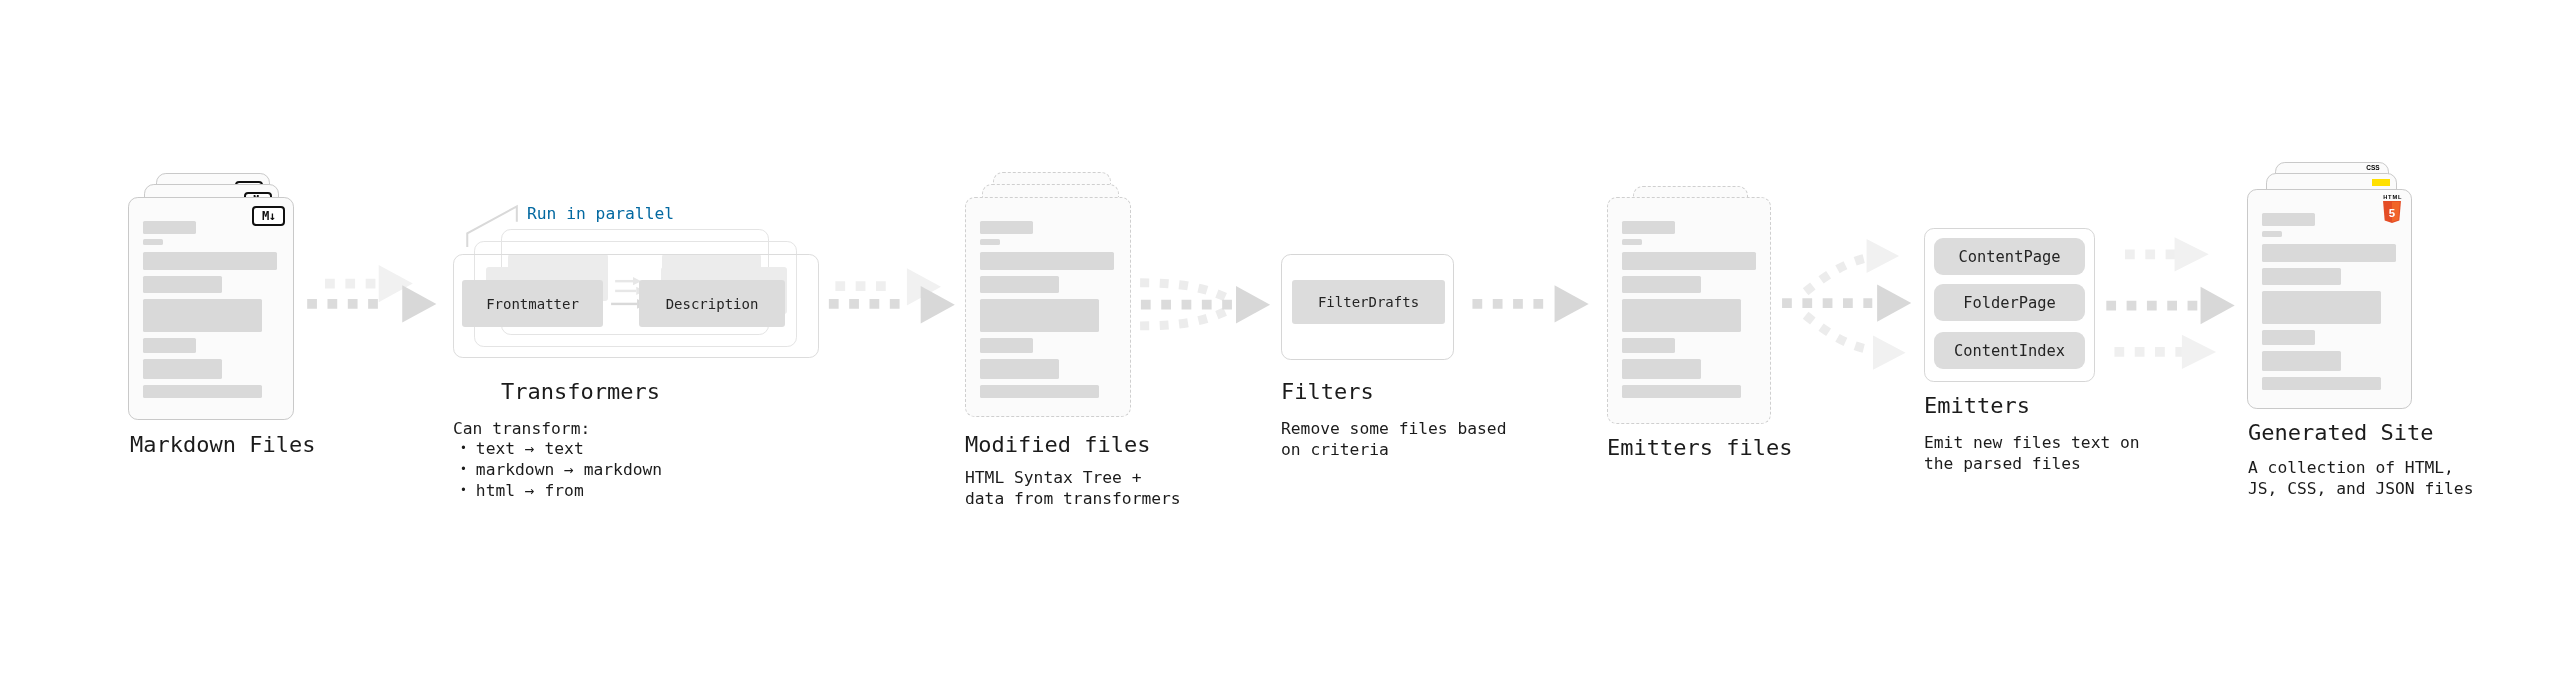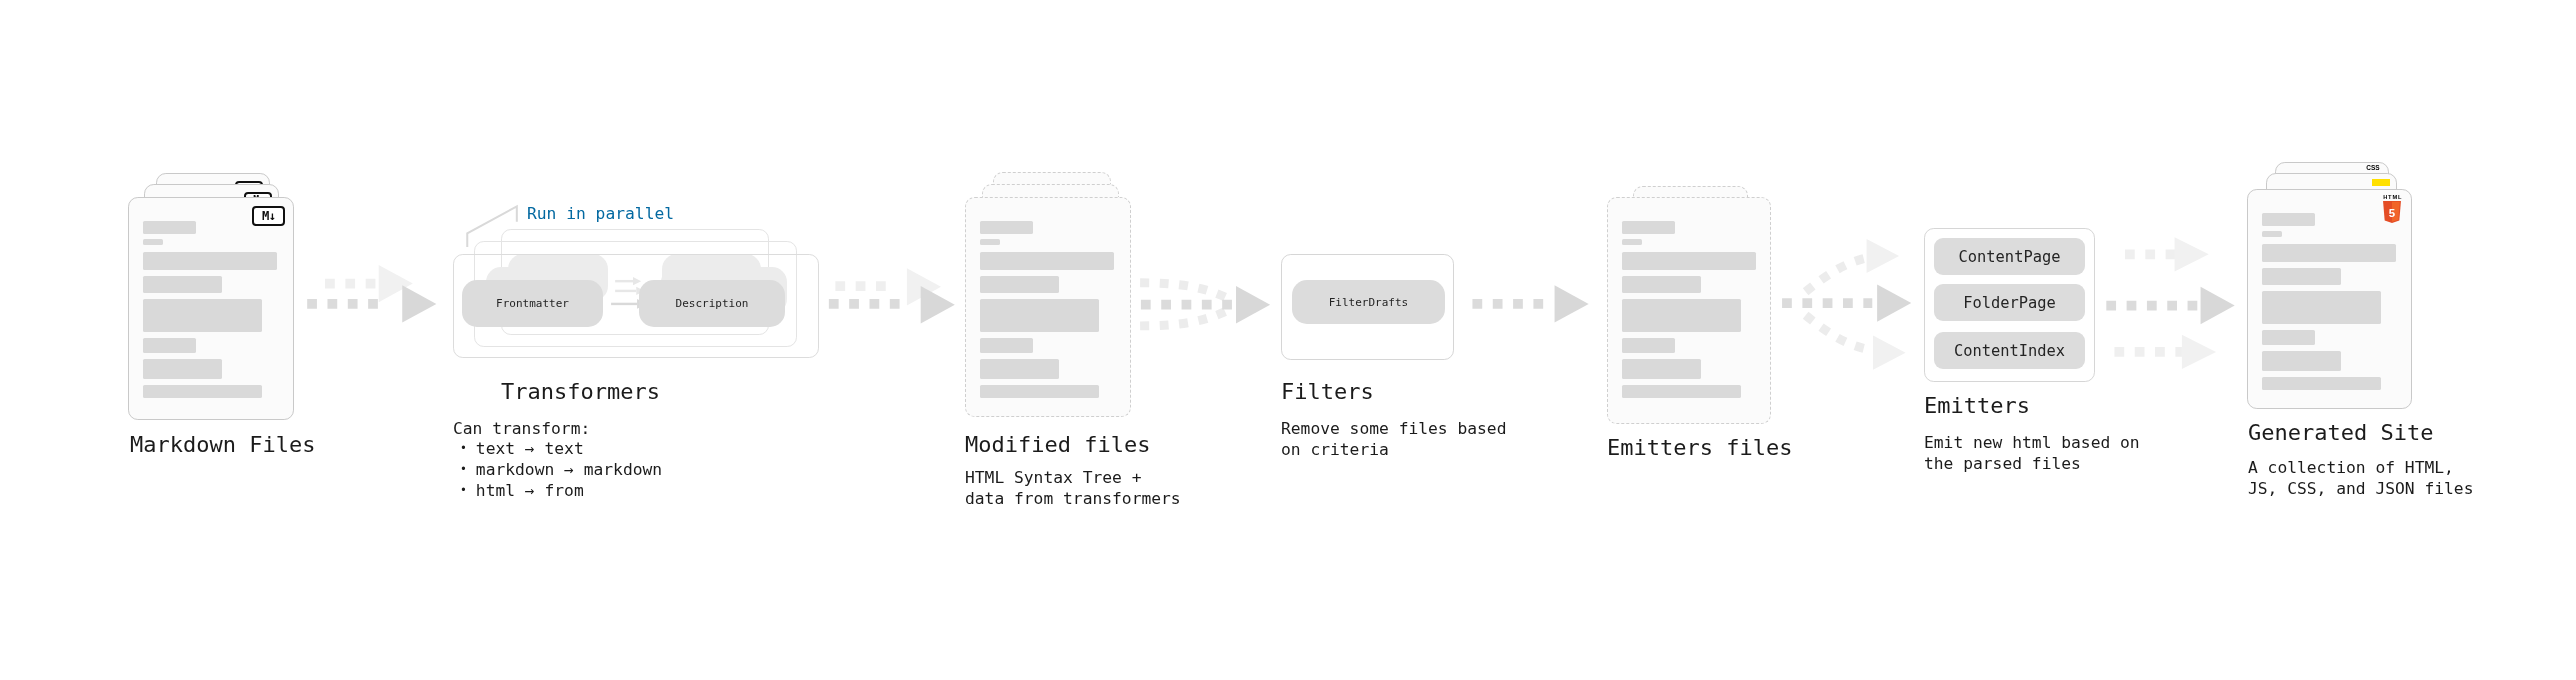--- a/index.html
+++ b/index.html
@@ -12,22 +12,22 @@
   .bars{position:absolute;left:14px;top:23px;right:14px;}
   .bar{background:#d9d9d9;border-radius:1.6px;}
   
   .md-badge{position:absolute;right:8.1px;top:8.1px;width:32.5px;height:19.5px;border:2.4px solid #101010;
             border-radius:4.1px;background:#fff;color:#101010;font-weight:bold;font-size:12.2px;
             letter-spacing:-0.8px;display:flex;align-items:center;justify-content:center;box-sizing:border-box;}
   .md-badge.sm{width:28px;height:16.3px;font-size:9.8px;border-width:2px;right:5.7px;top:6.5px;}
   
   .tbox{position:absolute;border:1.6px solid #e4e4e4;border-radius:9.8px;box-sizing:border-box;}
   .tbox.front{border-color:#dcdcdc;}
-  .pill{position:absolute;background:#dcdcdc;border-radius:15px;display:flex;align-items:center;
-        justify-content:center;font-size:11px;color:#242424;box-sizing:border-box;white-space:nowrap;}
+  .pill{position:absolute;background:#dcdcdc;border-radius:3px;display:flex;align-items:center;
+        justify-content:center;font-size:14px;color:#242424;box-sizing:border-box;white-space:nowrap;}
   .pill.ghost{background:#ececec;}
   .frame{position:absolute;background:#fff;border:1.6px solid #d6d6d6;border-radius:9.8px;box-sizing:border-box;}
   
   .stage-title{position:absolute;font-size:22px;color:#1b1b1b;white-space:nowrap;}
   .stage-desc{position:absolute;font-size:16.3px;color:#1b1b1b;white-space:nowrap;line-height:21px;}
   .bullet{position:absolute;font-size:16.3px;color:#1b1b1b;white-space:nowrap;}
   .bullet .dot{font-size:11.4px;margin-right:9px;vertical-align:1.6px;}
   .annotation{position:absolute;font-size:16.3px;color:#0369a1;white-space:nowrap;}
   
   .css-badge{position:absolute;right:7.3px;top:2.4px;width:15.4px;font-family:"Liberation Sans",sans-serif;
@@ -202,21 +202,21 @@
   </div>
   <div class="stage-title" style="left:1607px;top:435px;">Emitters files</div>
 
   <div>
     <div class="frame" style="left:1924px;top:228px;width:171px;height:154px;"></div>
     <div class="pill" style="left:1934px;top:238px;width:151px;height:37px;font-size:15.4px;border-radius:9px;">ContentPage</div>
     <div class="pill" style="left:1934px;top:284px;width:151px;height:37px;font-size:15.4px;border-radius:9px;">FolderPage</div>
     <div class="pill" style="left:1934px;top:332px;width:151px;height:37px;font-size:15.4px;border-radius:9px;">ContentIndex</div>
   </div>
   <div class="stage-title" style="left:1924px;top:393px;">Emitters</div>
-  <div class="stage-desc" style="left:1924px;top:432px;">Emit new html based on</div>
+  <div class="stage-desc" style="left:1924px;top:432px;">Emit new files text on</div>
   <div class="stage-desc" style="left:1924px;top:453px;">the parsed files</div>
 
   <div>
     <div class="card" style="left:2275px;top:162px;width:114px;height:203px;">
       <div class="css-badge">
         <span>CSS</span>
         <span class="css-bar"></span>
       </div>
     </div>
     <div class="card" style="left:2266px;top:173px;width:131px;height:207px;">

